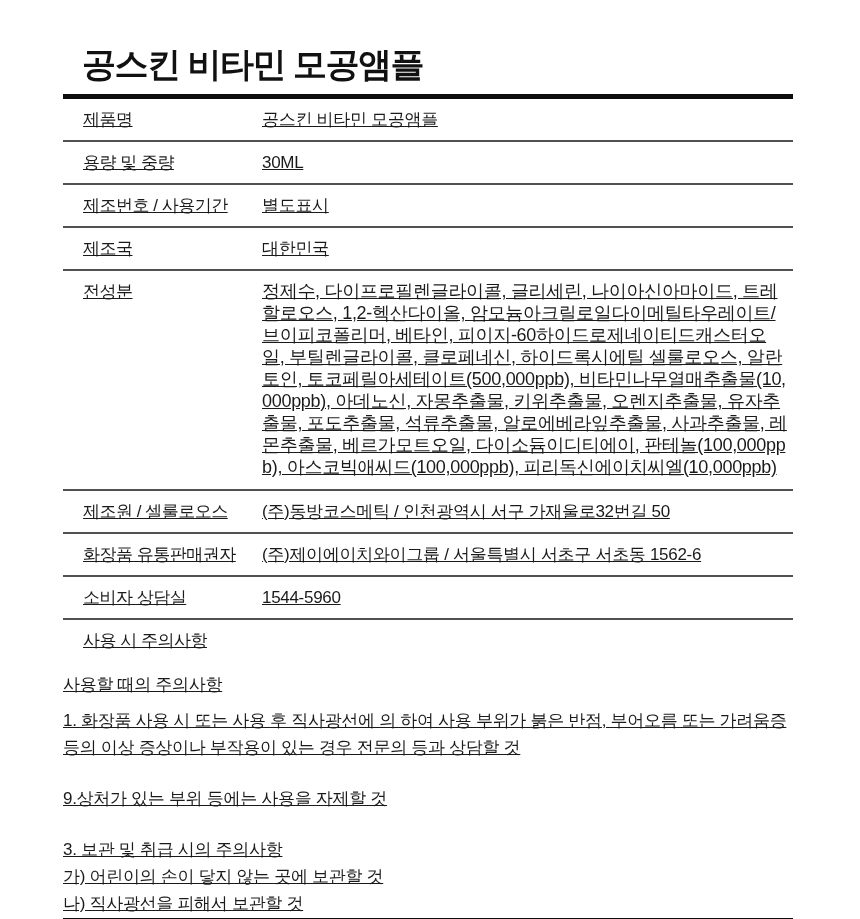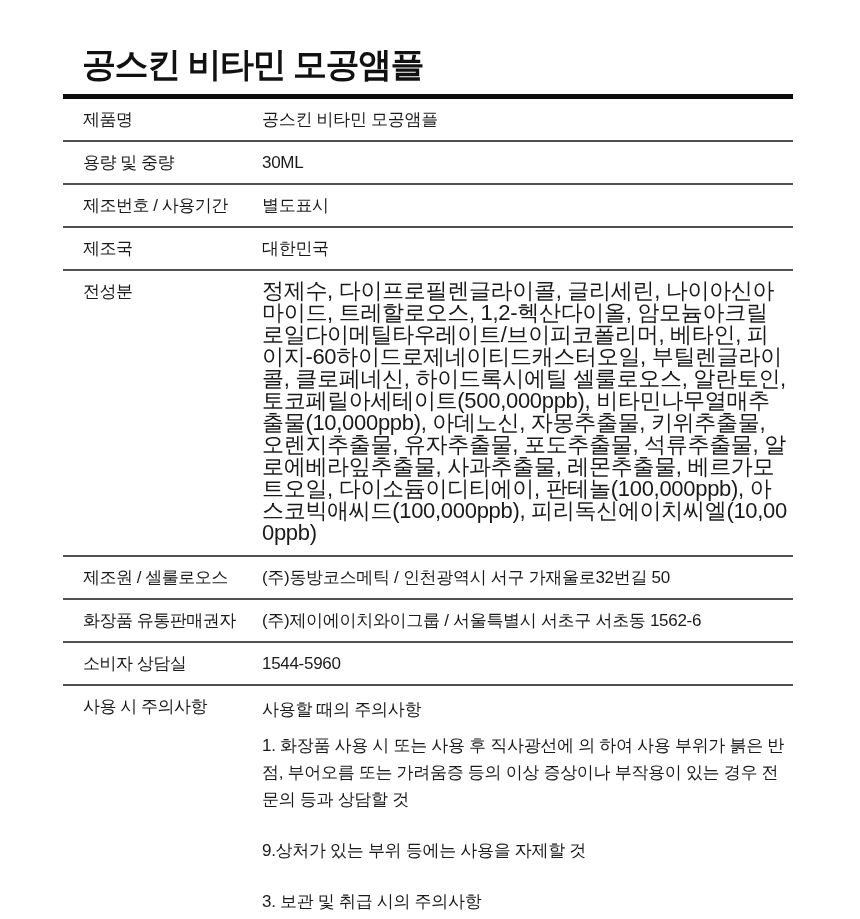--- a/index.html
+++ b/index.html
@@ -26,35 +26,35 @@
     color:#111;
   }
   .info-table{
     border-top:5px solid var(--rule-thick);
     border-bottom:6px solid var(--rule-thick);
     width:100%;
   }
   .row{
     display:flex;
     border-bottom:2px solid var(--rule-thin);
-    font-size:17px;line-height:19px;
+    font-size:17px;line-height:19px;text-decoration:underline;
   }
-  .row:last-child{border-bottom:none;}
+  .row:last-child{border-bottom:none;flex-direction:column;}
   .row .label{
     flex:none;width:199px;
     padding:11px 10px 11px 20px;
     letter-spacing:-0.5px;
   }
   .row .value{
     flex:1;
     padding:11px 6px 11px 0;
     letter-spacing:-0.3px;
   }
   .row.ingredients .value{
-    font-size:22px;line-height:22px;
+    font-size:18px;line-height:22px;
     padding-top:9px;padding-bottom:11px;
     word-break:break-all;
   }
   .row.precautions .value{
     line-height:27px;
     padding-top:10px;padding-bottom:1px;
   }
   .row.precautions p{margin:0 0 24px;}
   .row.precautions p.heading{margin-bottom:9px;}
   .row.precautions p.storage{margin-bottom:0;white-space:pre-line;}

